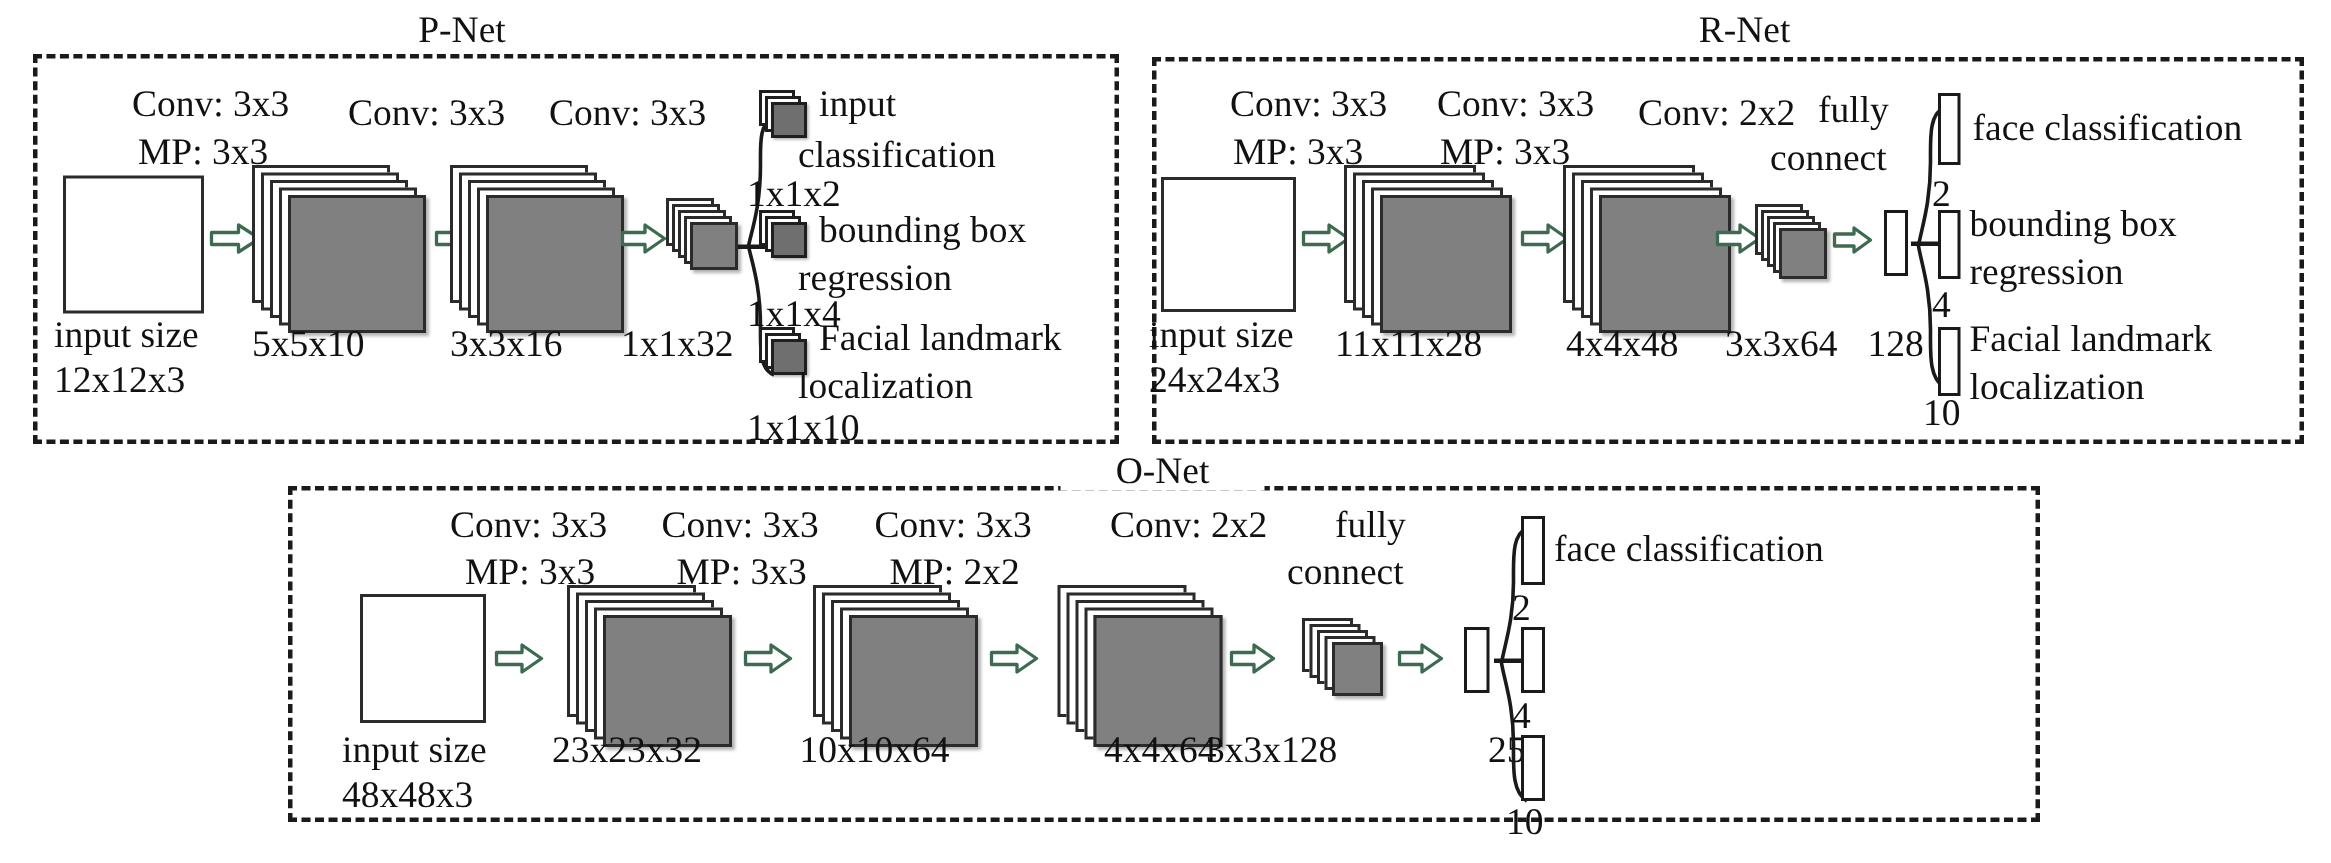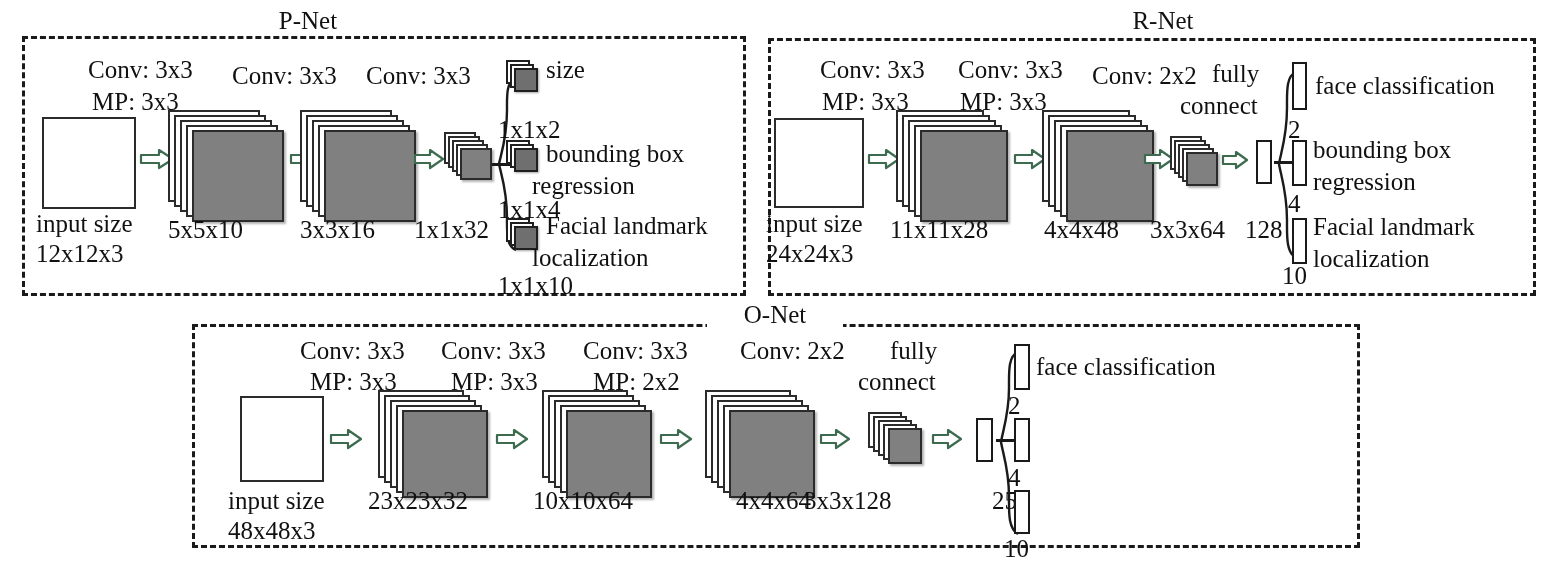--- a/index.html
+++ b/index.html
@@ -148,21 +148,22 @@
     <svg width="22" height="176" viewBox="0 0 22 176">
       <path d="M18,2 C8,6 9,20 9,34 C9,62 3,78 1,88 C3,98 9,114 9,142 C9,156 8,170 18,174" fill="none" stroke="#1a1a1a" stroke-width="2.4"></path>
     </svg>
   </div>
 
   <div class="cube" style="left:506px;top:60px;">
     <div class="cs" style="left:0px;top:0px;width:24px;height:24px;"></div>
     <div class="cs" style="left:4px;top:4px;width:24px;height:24px;"></div>
     <div class="cs front" style="left:8px;top:8px;width:24px;height:24px;"></div>
   </div>
-  <div class="lbl" style="left:546px;top:56px;">size</div>
+  <div class="lbl" style="left:546px;top:56px;">input</div>
+  <div class="lbl" style="left:532px;top:90px;">classification</div>
   <div class="lbl" style="left:498px;top:116px;">1x1x2</div>
 
   <div class="cube" style="left:506px;top:140px;">
     <div class="cs" style="left:0px;top:0px;width:24px;height:24px;"></div>
     <div class="cs" style="left:4px;top:4px;width:24px;height:24px;"></div>
     <div class="cs front" style="left:8px;top:8px;width:24px;height:24px;"></div>
   </div>
   <div class="lbl" style="left:546px;top:140px;">bounding box</div>
   <div class="lbl" style="left:532px;top:172px;">regression</div>
   <div class="lbl" style="left:498px;top:196px;">1x1x4</div>

